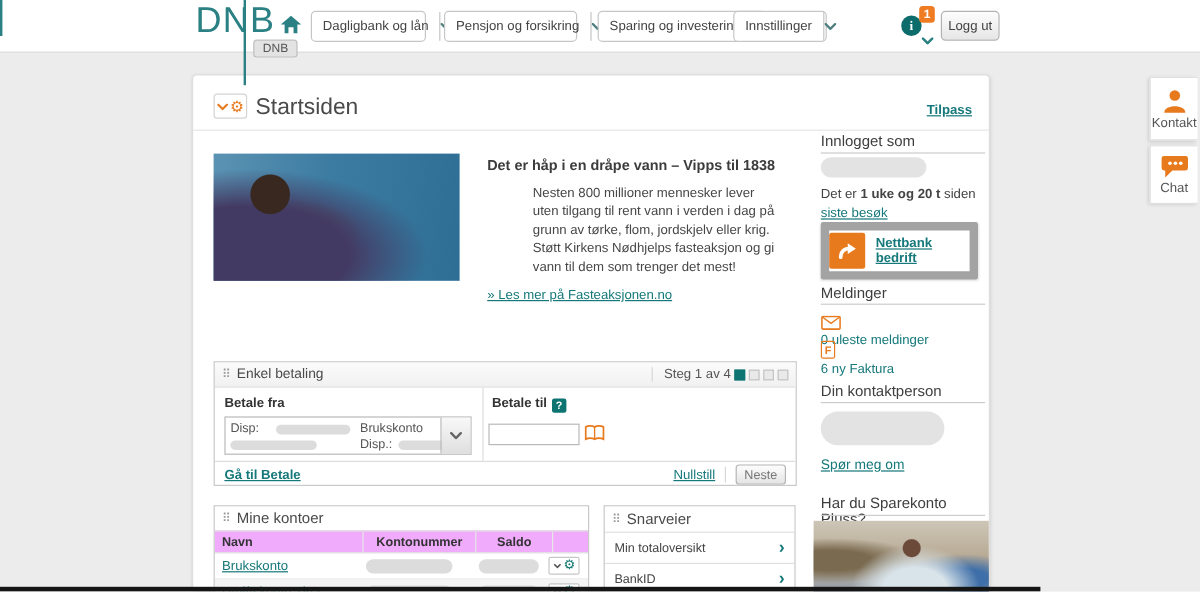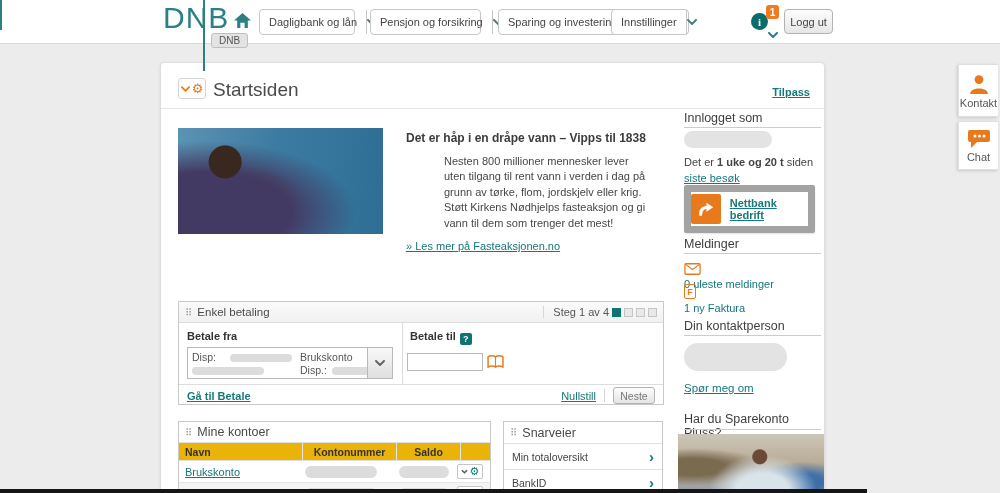--- a/index.html
+++ b/index.html
@@ -62,21 +62,21 @@
   .to-input { position:absolute; left:228px; top:30px; width:76px; height:18px; border:1px solid #b9b9b9; background:#fff; font-size:11px; padding:0 4px; font-family:"Liberation Sans",sans-serif; }
   .book-icon { position:absolute; left:308px; top:31px; cursor:pointer; }
   .pay-foot { position:absolute; left:0; top:82px; width:100%; height:22px; border-top:1px solid #ddd; display:flex; align-items:center; padding:0 8px; }
   .go-link { font-size:11px; font-weight:bold; color:#15787a; text-decoration:underline; cursor:pointer; }
   .reset-link { margin-left:auto; font-size:11px; color:#15787a; text-decoration:underline; cursor:pointer; }
   .foot-sep { width:1px; height:13px; background:#d7d7d7; margin:0 8px; }
   .neste-btn { width:42px; height:17px; background:linear-gradient(#fdfdfd,#e4e4e4); border:1px solid #b3b3b3; border-radius:3px; font-size:10.5px; color:#777; display:flex; align-items:center; justify-content:center; cursor:pointer; }
 
   
   #accounts { left:17px; top:358px; width:313px; height:73px; }
-  .tbl-headrow { position:absolute; left:0; top:20px; width:100%; height:19px; border-top:1px solid #e0e0e0; border-bottom:1px solid #e0e0e0; display:flex; font-size:10.5px; font-weight:bold; color:#333; background:#eab308; }
+  .tbl-headrow { position:absolute; left:0; top:20px; width:100%; height:19px; border-top:1px solid #e0e0e0; border-bottom:1px solid #e0e0e0; display:flex; font-size:10.5px; font-weight:bold; color:#333; background:#f0abfc; }
   .tbl-headrow div { display:flex; align-items:center; padding:0 6px; border-right:1px solid #e6e6e6; }
   .tc-name { width:124px; } .tc-num { width:94px; justify-content:center; } .tc-saldo { width:64px; justify-content:center; } .tc-act { flex:1; border-right:none !important; }
   .tbl-row { position:absolute; left:0; width:100%; height:22px; display:flex; align-items:center; border-bottom:1px solid #e6e6e6; }
   .tbl-row.alt { background:#f4f4f4; }
   .acct-link { width:118px; padding-left:6px; font-size:11px; color:#15787a; text-decoration:underline; cursor:pointer; white-space:nowrap; overflow:hidden; }
   .act-box { width:26px; height:15px; border:1px solid #c6c6c6; border-radius:2px; background:#fff; display:flex; align-items:center; justify-content:center; gap:2px; cursor:pointer; }
   .act-box .gear { color:#157a75; font-size:11px; line-height:1; }
 
   
   #shortcuts { left:342px; top:358px; width:160px; height:73px; }
@@ -310,21 +310,21 @@
     <div class="sb-rule" style="top:190px;"></div>
     <div class="msg-link" style="top:200px;">
       <svg viewBox="0 0 18 13" width="17" height="12">
           <rect x="0.8" y="0.8" width="16.4" height="11.4" rx="1" fill="#fff" stroke="#e87a1e" stroke-width="1.4"></rect>
           <path d="M1.5 1.5 L9 7 L16.5 1.5" stroke="#e87a1e" stroke-width="1.2" fill="none"></path>
         </svg>
       <span>0 uleste meldinger</span>
     </div>
     <div class="msg-link" style="top:221px;">
       <span class="fakt-ic">F</span>
-      <span>1 ny Faktura</span>
+      <span>6 ny Faktura</span>
     </div>
 
     <div class="sb-h" style="top:256px;">Din kontaktperson</div>
     <div class="sb-rule" style="top:272px;"></div>
     <div class="big-pill"></div>
     <a class="ask-link">Spør meg om</a>
 
     <div class="sb-h" style="top:349px;">Har du Sparekonto Pluss?</div>
     <div class="sb-rule" style="top:366px;"></div>
     <div class="spare-img"></div>

